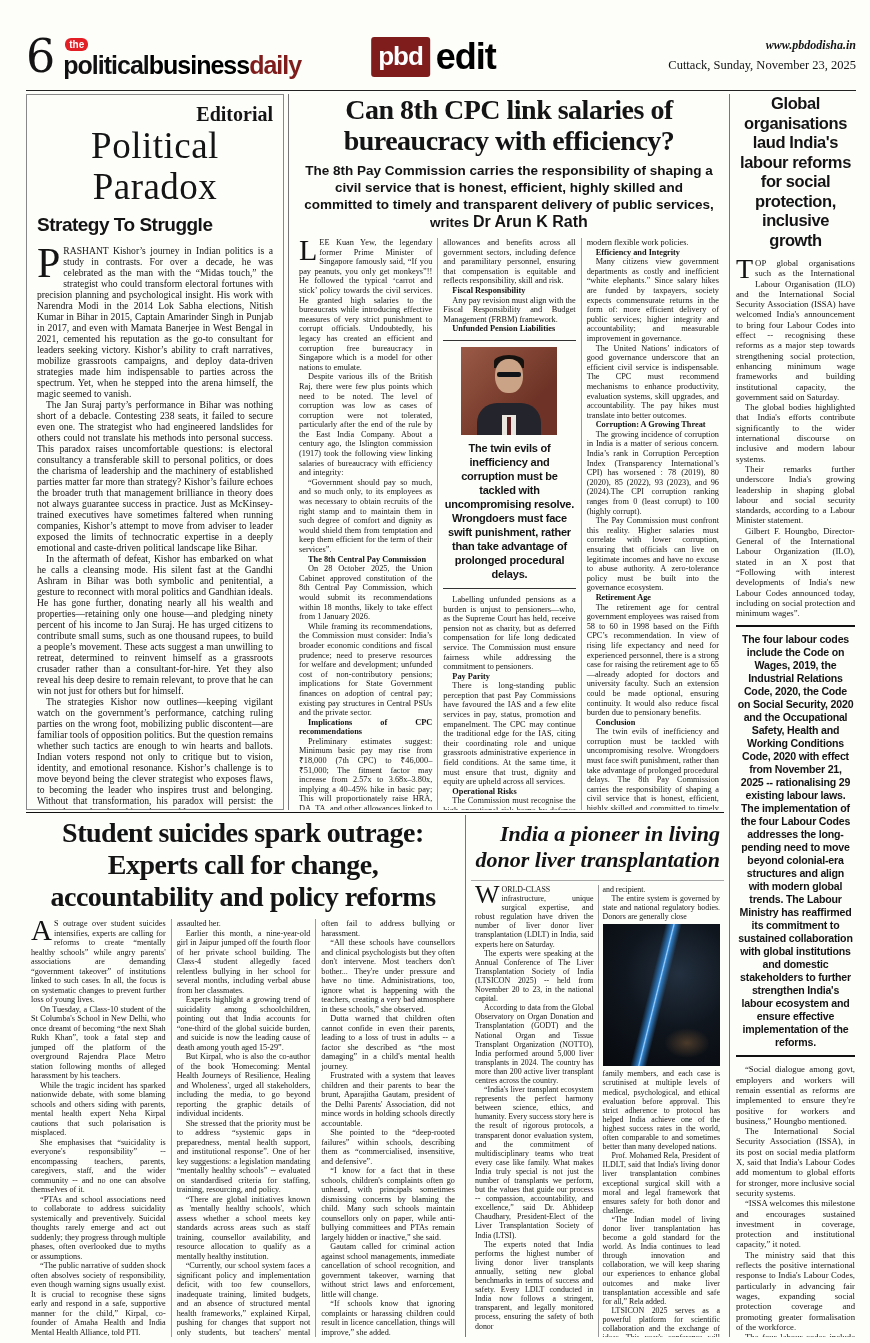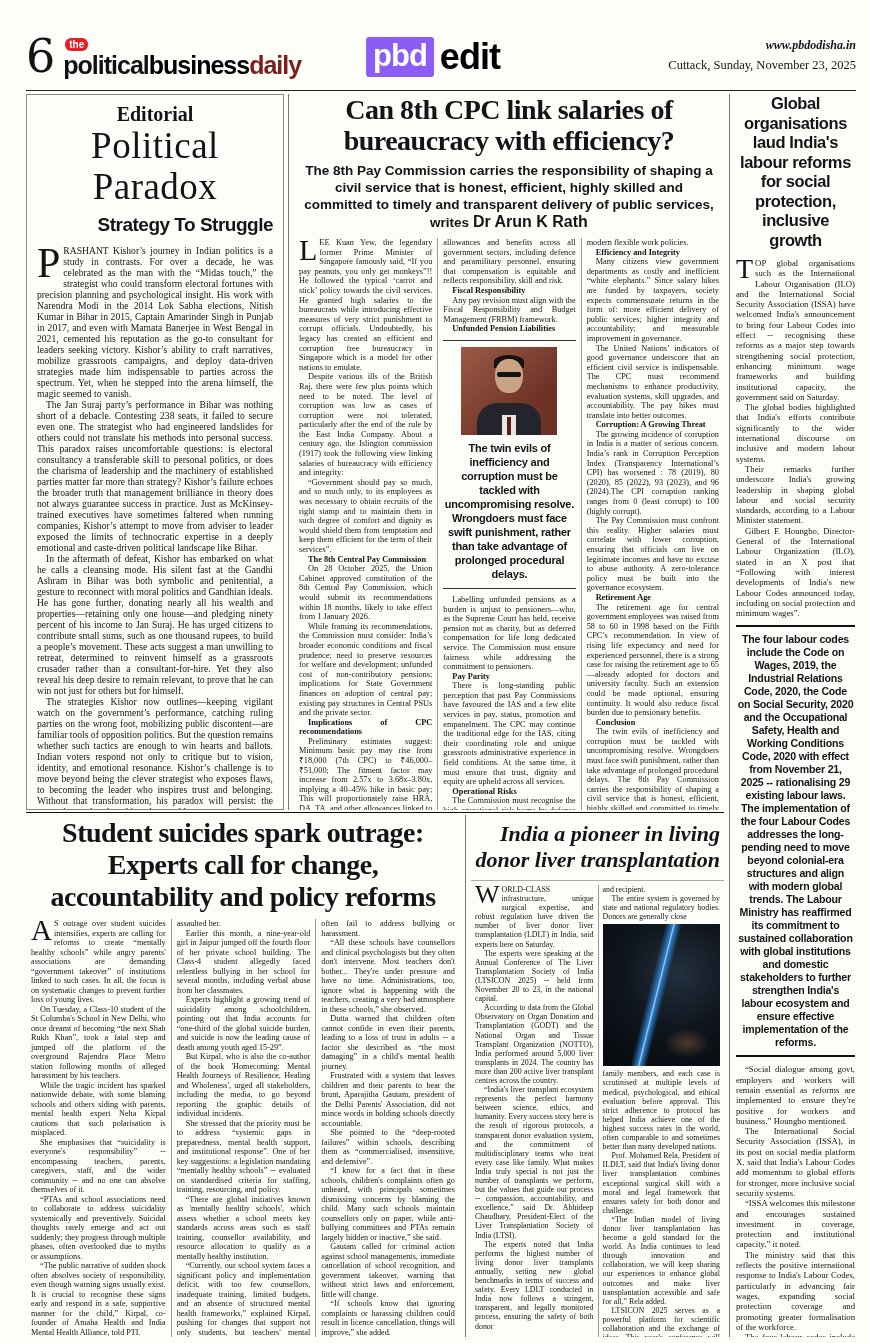--- a/index.html
+++ b/index.html
@@ -11,38 +11,38 @@
   .mast-left{position:absolute;left:0;top:0;display:flex;align-items:flex-start;gap:8px}
   .pagenum{font-family:"DejaVu Serif",serif;font-size:46px;line-height:48px;font-weight:400}
   .brand{position:relative;padding-top:2px}
   .brand-the{display:inline-block;background:#e31e24;color:#fff;font-family:"Liberation Sans",sans-serif;
              font-weight:bold;font-size:10px;padding:1px 4px;border-radius:6px;margin-left:2px}
   .brand-words{font-family:"Liberation Sans",sans-serif;font-weight:bold;font-size:25px;letter-spacing:-1px;line-height:26px}
   .w-political{color:#111}
   .w-business{color:#000000}
   .w-daily{color:#7f1d1d}
   .sectionlogo{position:absolute;left:50%;top:4px;transform:translateX(-56%);display:flex;align-items:center;gap:6px}
-  .pbd-box{background:#8b5cf6;color:#fff;font-family:"Liberation Sans",sans-serif;font-weight:bold;
-           font-size:31px;line-height:30px;padding:4px 7px 6px;border-radius:3px;letter-spacing:-1px}
+  .pbd-box{background:#7f1d1d;color:#fff;font-family:"Liberation Sans",sans-serif;font-weight:bold;
+           font-size:26px;line-height:30px;padding:4px 7px 6px;border-radius:3px;letter-spacing:-1px}
   .edit-word{font-family:"Liberation Sans",sans-serif;font-weight:bold;font-size:36px;letter-spacing:-1px;color:#000}
   .mast-right{position:absolute;right:0;top:6px;text-align:right}
   .website{font-style:italic;font-weight:bold;font-size:12px}
   .dateline{font-size:12.5px;margin-top:5px}
   .mast-rule{position:absolute;top:90px;left:26px;right:14px;height:1px;background:#222}
   
   .content{position:absolute;top:94px;left:26px;right:14px;bottom:6px;display:flex}
   .main-left{width:698px;display:flex;flex-direction:column}
   .labour{flex:1;border-left:1px solid #777;margin-left:5px;padding:0 1px 0 6px;overflow:hidden}
   .rowA{height:716px;display:flex;overflow:hidden}
   .rowB{flex:1;display:flex;border-top:1px solid #111;overflow:hidden;margin-top:2px;padding-top:2px}
   
   .editorial{width:258px;border:1px solid #888;padding:8px 10px;overflow:hidden}
-  .ed-kicker{text-align:center;font-weight:bold;font-size:20px;line-height:22px}
+  .ed-kicker{text-align:right;font-weight:bold;font-size:20px;line-height:22px}
   .ed-title{text-align:center;font-size:37px;line-height:41px;font-weight:400;letter-spacing:.5px}
-  .ed-sub{text-align:right;font-family:"Liberation Sans",sans-serif;font-weight:bold;font-size:19px;
+  .ed-sub{text-align:left;font-family:"Liberation Sans",sans-serif;font-weight:bold;font-size:19px;
           letter-spacing:-.5px;margin:7px 0 9px}
   .ed-body{font-size:9.6px;line-height:11px;text-align:justify}
   .ed-body .dropcap{font-size:42px;line-height:33px;padding:2px 3px 0 0}
   
   .para{text-indent:9px;text-align:justify}
   .para.first,.para.cont{text-indent:0}
   .para.sub{font-weight:bold}
   .dropcap{float:left;font-weight:400;font-family:"Liberation Serif",serif}
   
   .cpc{flex:1;border-left:1px solid #777;margin-left:4px;padding-left:5px;overflow:hidden}

